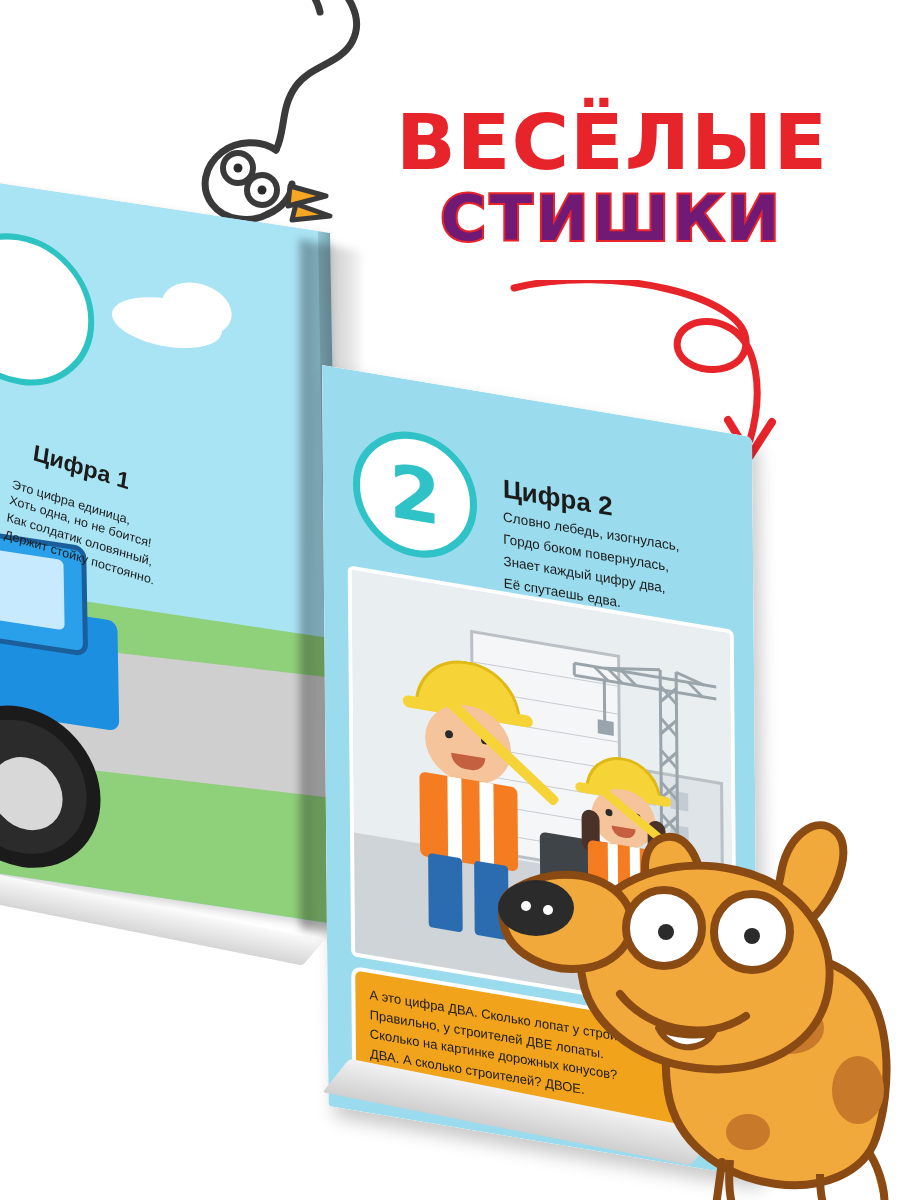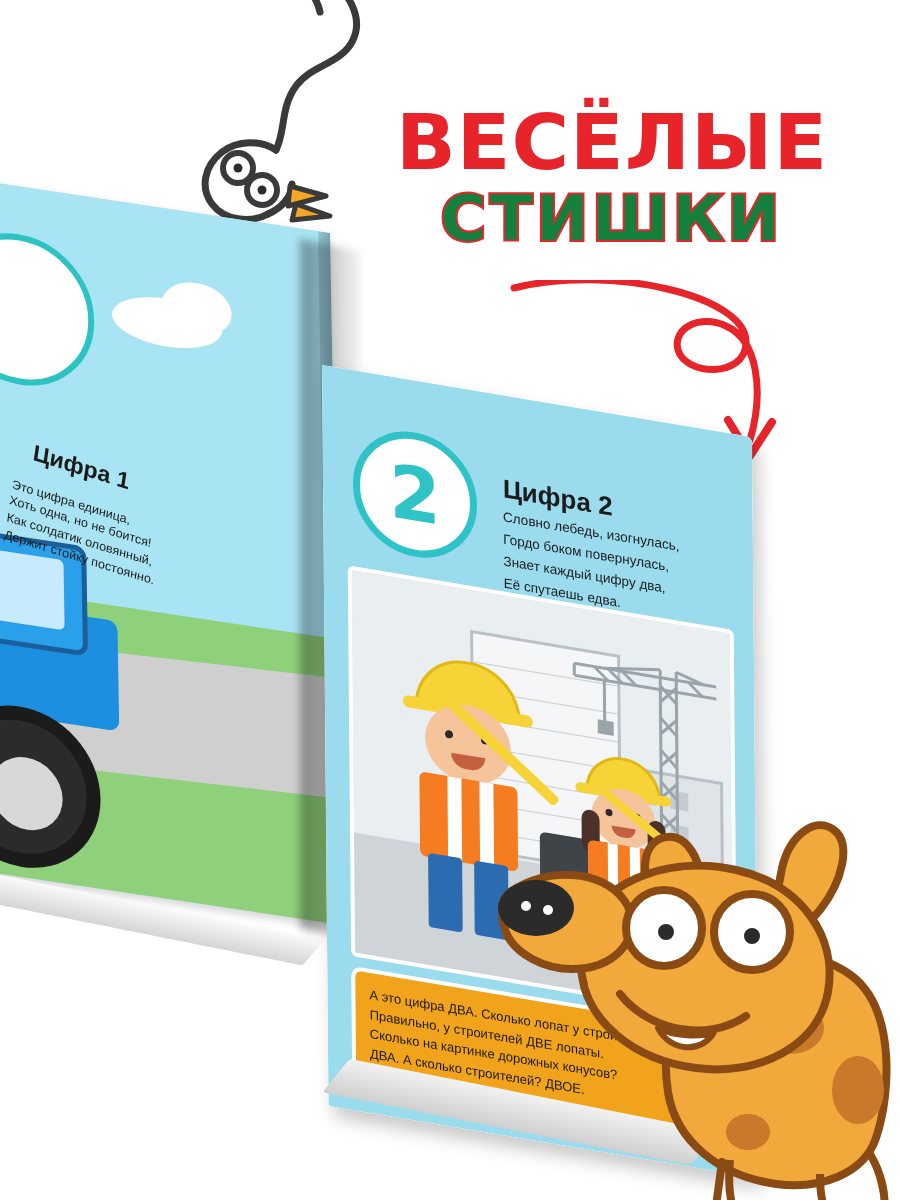--- a/index.html
+++ b/index.html
@@ -34,21 +34,21 @@
     white-space: nowrap;
     transform: scaleX(1.02);
   }
   .headline .line2 {
     font-family: "DejaVu Sans", sans-serif;
     font-weight: 700;
     font-size: 62px;
     letter-spacing: 4px;
     line-height: 1.1;
     margin-top: 6px;
-    color: #15803d;
+    color: #701a75;
     -webkit-text-stroke: 4px #e8242b;
     paint-order: stroke fill;
     white-space: nowrap;
   }
 
   
   .goose { position: absolute; left: 120px; top: -10px; width: 260px; height: 270px; }
 
   
   .arrow { position: absolute; left: 500px; top: 280px; width: 330px; height: 220px; }

